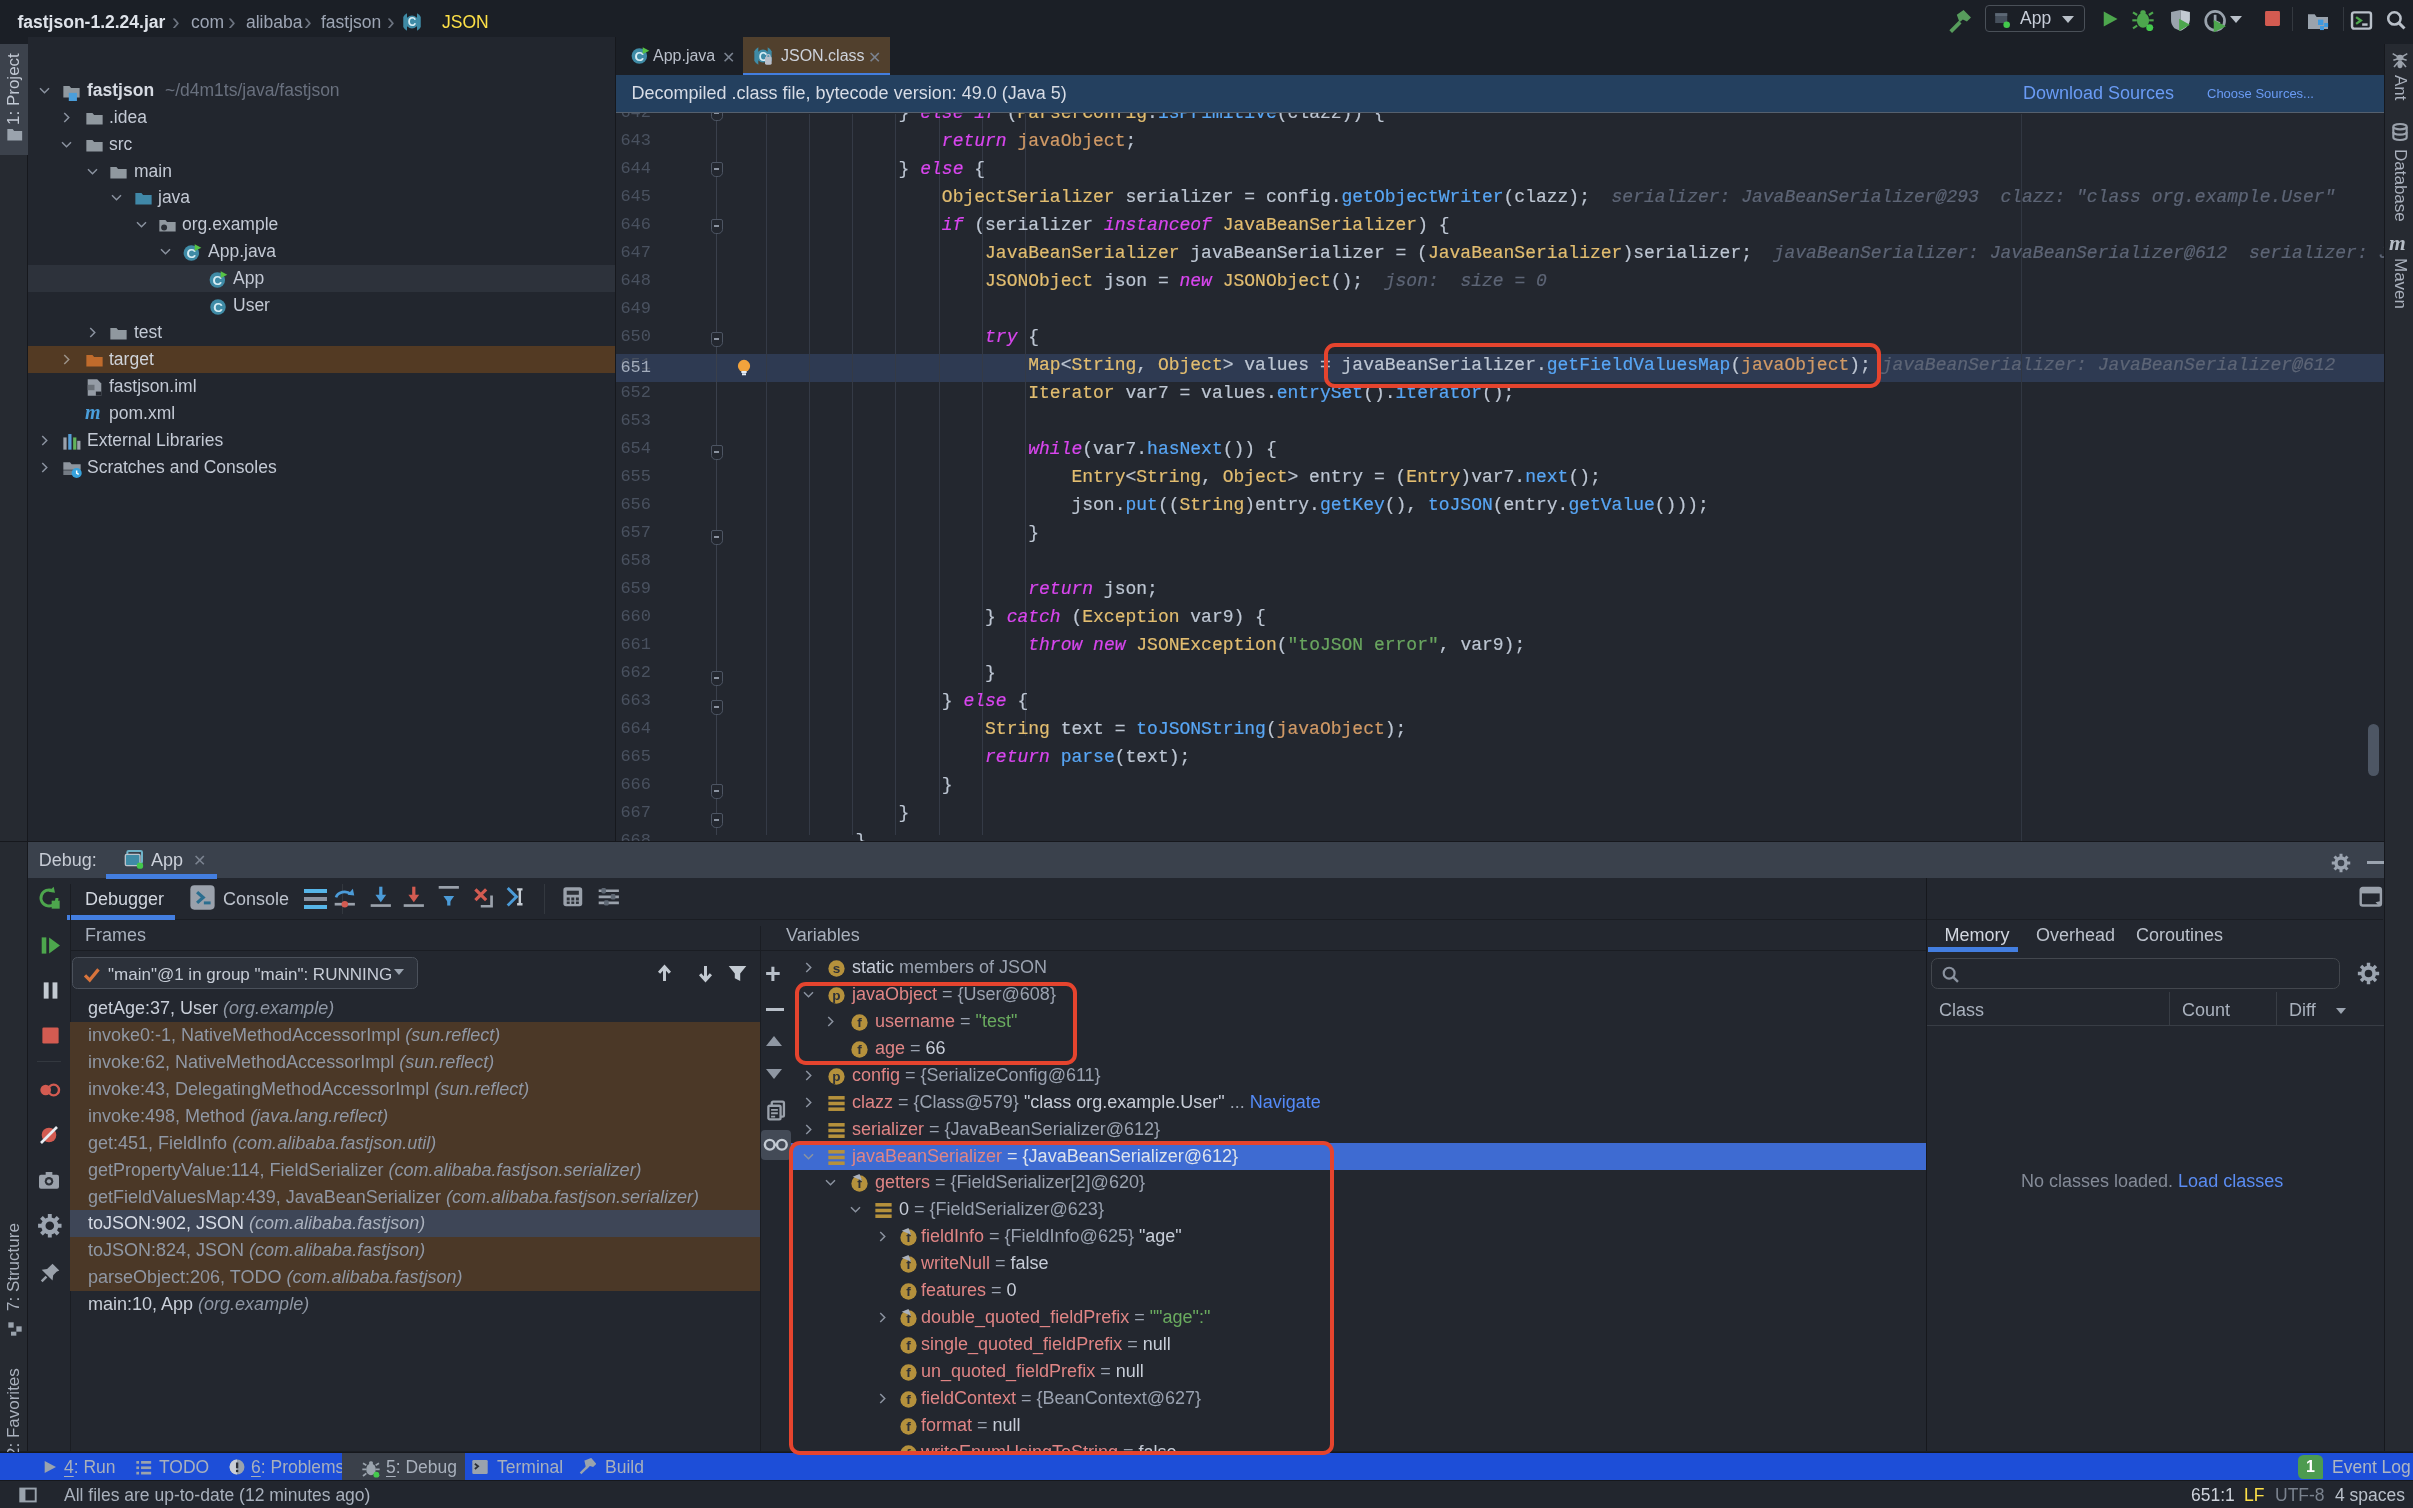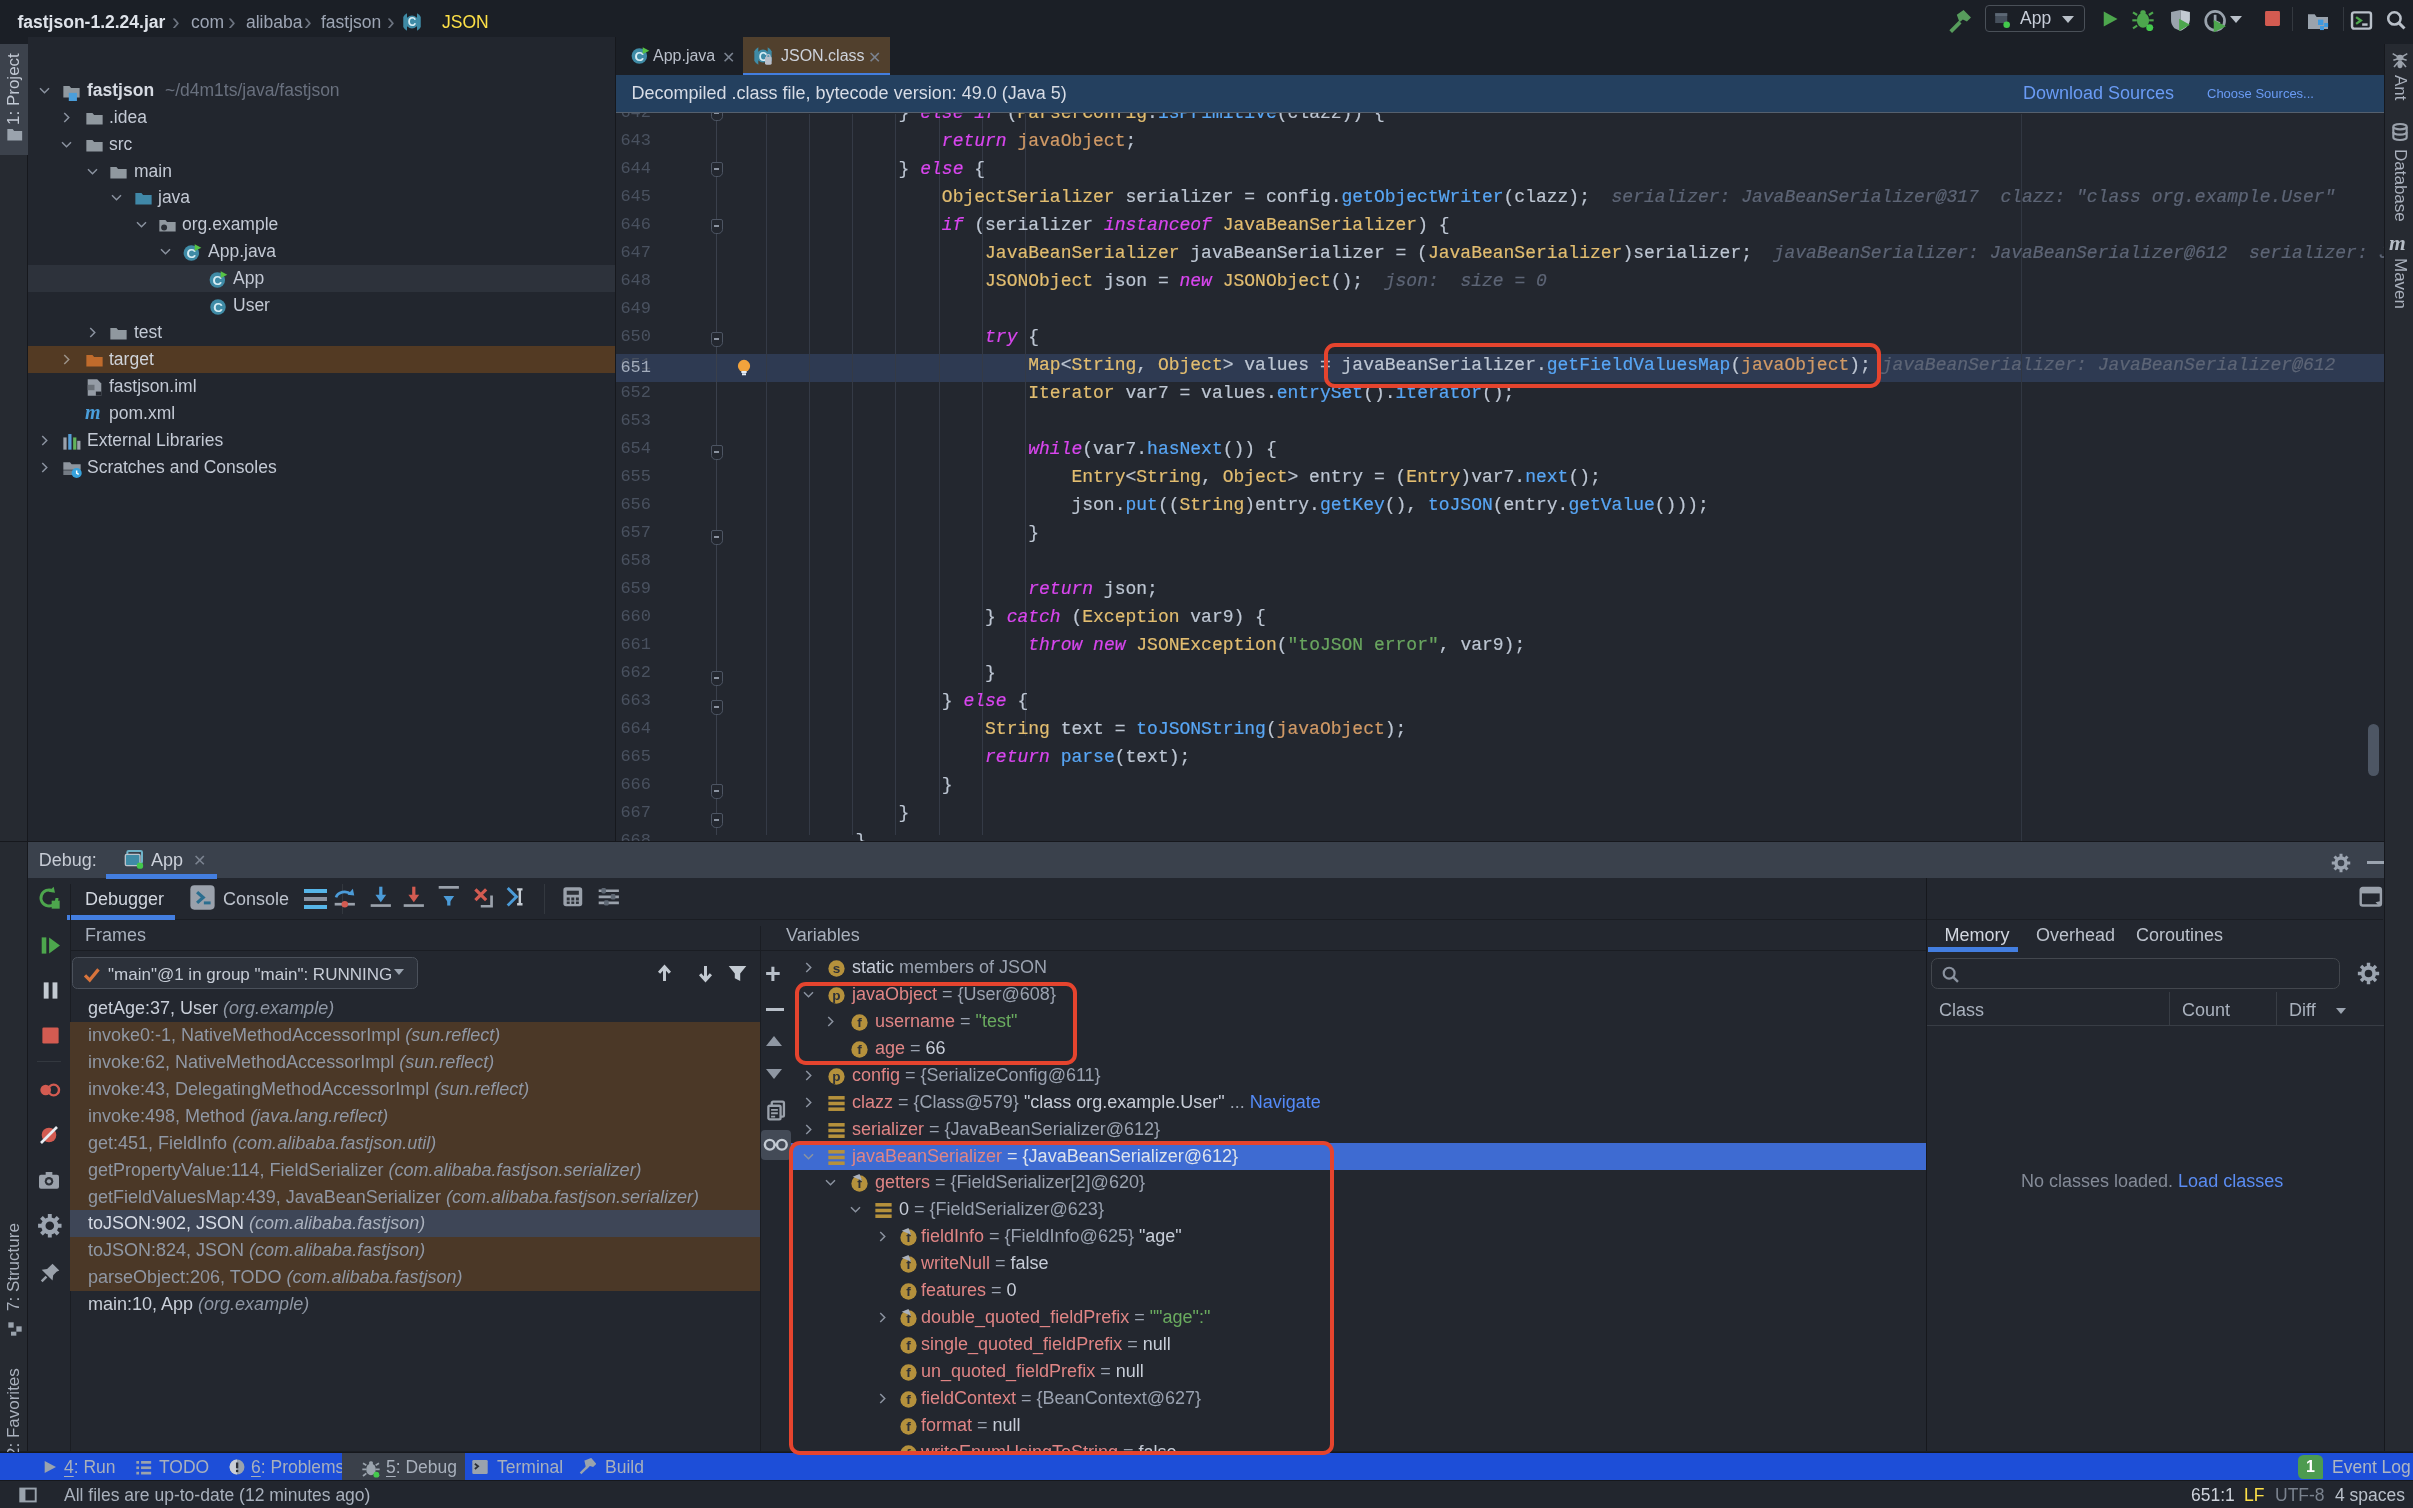--- a/index.html
+++ b/index.html
@@ -348,21 +348,21 @@
     <div class="fold" style="top:776px;"></div>
 
     <svg class="ic" style="left:118px;top:321px" width="20" height="20" viewBox="0 0 15 15">
         <circle cx="7.5" cy="6" r="4.6" fill="#f2a33c"></circle>
         <path d="M5.5 10.5 h4 M6 12.2 h3" stroke="#e6edf5" stroke-width="1.4"></path>
       </svg>
 
     <div id="code" class="abs" style="left:153px;top:62px;">            } <span class="k">else</span> <span class="k">if</span> (<span class="t">ParserConfig</span>.<span class="m">isPrimitive</span>(clazz)) {
                 <span class="k">return</span> <span class="p">javaObject</span>;
             } <span class="k">else</span> {
-                <span class="t">ObjectSerializer</span> serializer = config.<span class="m">getObjectWriter</span>(clazz);  <span class="h">serializer: JavaBeanSerializer@317  clazz: "class org.example.User"</span>
+                <span class="t">ObjectSerializer</span> serializer = config.<span class="m">getObjectWriter</span>(clazz);  <span class="h">serializer: JavaBeanSerializer@293  clazz: "class org.example.User"</span>
                 <span class="k">if</span> (serializer <span class="k">instanceof</span> <span class="t">JavaBeanSerializer</span>) {
                     <span class="t">JavaBeanSerializer</span> javaBeanSerializer = (<span class="t">JavaBeanSerializer</span>)serializer;  <span class="h">javaBeanSerializer: JavaBeanSerializer@612  serializer: JavaBeanSerializer@612</span>
                     <span class="t">JSONObject</span> json = <span class="k">new</span> <span class="t">JSONObject</span>();  <span class="h">json:  size = 0</span>
 
                     <span class="k">try</span> {
                         <span class="t">Map</span>&lt;<span class="t">String</span>, <span class="t">Object</span>&gt; values = javaBeanSerializer.<span class="m">getFieldValuesMap</span>(<span class="p">javaObject</span>); <span class="h">javaBeanSerializer: JavaBeanSerializer@612</span>
                         <span class="t">Iterator</span> var7 = values.<span class="m">entrySet</span>().<span class="m">iterator</span>();
 
                         <span class="k">while</span>(var7.<span class="m">hasNext</span>()) {
                             <span class="t">Entry</span>&lt;<span class="t">String</span>, <span class="t">Object</span>&gt; entry = (<span class="t">Entry</span>)var7.<span class="m">next</span>();

